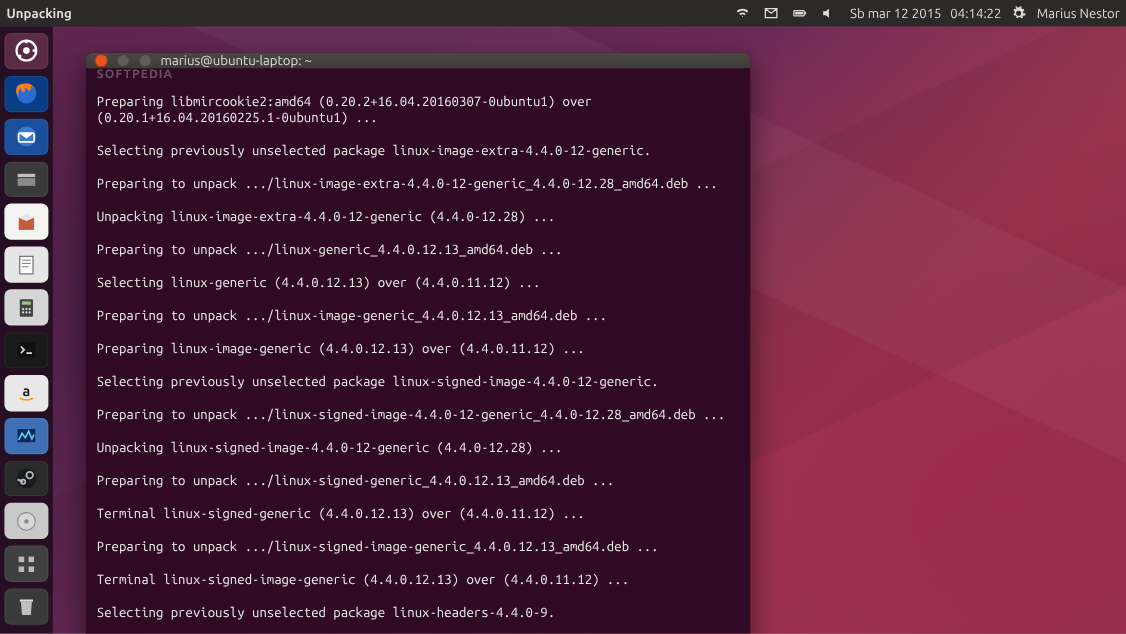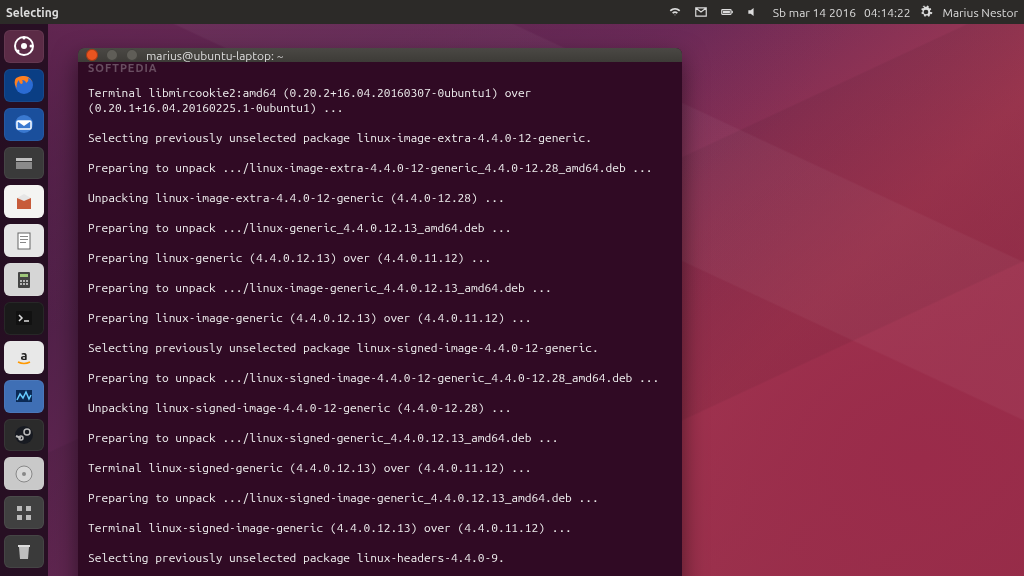--- a/index.html
+++ b/index.html
@@ -71,21 +71,21 @@
   }
   .watermark{
     position:absolute;left:88px;top:62px;color:rgba(255,255,255,0.28);
     font-size:11px;letter-spacing:1px;font-weight:bold;z-index:45;pointer-events:none;
   }
 </style>
 </head>
 <body>
 
 <div class="menubar">
-  <span class="title">Selecting</span>
+  <span class="title">Unpacking</span>
   <span class="spacer"></span>
   <span class="ind">
     <span class="icon">
         <svg viewBox="0 0 24 24">
           <path d="M3 9c5-5 13-5 18 0l-2 2c-4-4-10-4-14 0zM7 13c3-3 7-3 10 0l-2 2c-2-2-4-2-6 0zM11 17l1 1 1-1c-1-1-1-1-2 0z"></path>
         </svg>
       </span>
     <span class="icon">
         <svg viewBox="0 0 24 24">
           <path d="M3 5h18v14H3zM3 5l9 7 9-7" fill="none" stroke="#dcdcdc" stroke-width="2"></path>
@@ -97,21 +97,21 @@
           <rect x="20" y="10" width="2" height="4"></rect>
           <rect x="5" y="10" width="12" height="4"></rect>
         </svg>
       </span>
     <span class="icon">
         <svg viewBox="0 0 24 24">
           <path d="M4 9v6h4l5 4V5L8 9z"></path>
         </svg>
       </span>
   </span>
-  <span>Sb mar 14 2016</span>
+  <span>Sb mar 12 2015</span>
   <span>04:14:22</span>
   <span class="icon">
       <svg viewBox="0 0 24 24">
         <path d="M12 8a4 4 0 100 8 4 4 0 000-8zm9 4l2 1-1 3-2-1a8 8 0 01-2 2l1 2-3 1-1-2a8 8 0 01-3 0l-1 2-3-1 1-2a8 8 0 01-2-2l-2 1-1-3 2-1a8 8 0 010-3l-2-1 1-3 2 1a8 8 0 012-2L6 2l3-1 1 2a8 8 0 013 0l1-2 3 1-1 2a8 8 0 012 2l2-1 1 3-2 1a8 8 0 010 3z" fill="#dcdcdc"></path>
       </svg>
     </span>
   <span>Marius Nestor</span>
 </div>
 
 <div class="launcher">
@@ -218,31 +218,31 @@
 </div>
 
 <div class="termwin">
   <div class="titlebar">
     <span class="wbtn close"></span>
     <span class="wbtn"></span>
     <span class="wbtn"></span>
     <span>marius@ubuntu-laptop: ~</span>
   </div>
   <div class="term-body">
-<span>Terminal libmircookie2:amd64 (0.20.2+16.04.20160307-0ubuntu1) over (0.20.1+16.04.20160225.1-0ubuntu1) ...</span>
+<span>Preparing libmircookie2:amd64 (0.20.2+16.04.20160307-0ubuntu1) over (0.20.1+16.04.20160225.1-0ubuntu1) ...</span>
 
 <span>Selecting previously unselected package linux-image-extra-4.4.0-12-generic.</span>
 
 <span>Preparing to unpack .../linux-image-extra-4.4.0-12-generic_4.4.0-12.28_amd64.deb ...</span>
 
 <span>Unpacking linux-image-extra-4.4.0-12-generic (4.4.0-12.28) ...</span>
 
 <span>Preparing to unpack .../linux-generic_4.4.0.12.13_amd64.deb ...</span>
 
-<span>Preparing linux-generic (4.4.0.12.13) over (4.4.0.11.12) ...</span>
+<span>Selecting linux-generic (4.4.0.12.13) over (4.4.0.11.12) ...</span>
 
 <span>Preparing to unpack .../linux-image-generic_4.4.0.12.13_amd64.deb ...</span>
 
 <span>Preparing linux-image-generic (4.4.0.12.13) over (4.4.0.11.12) ...</span>
 
 <span>Selecting previously unselected package linux-signed-image-4.4.0-12-generic.</span>
 
 <span>Preparing to unpack .../linux-signed-image-4.4.0-12-generic_4.4.0-12.28_amd64.deb ...</span>
 
 <span>Unpacking linux-signed-image-4.4.0-12-generic (4.4.0-12.28) ...</span>

